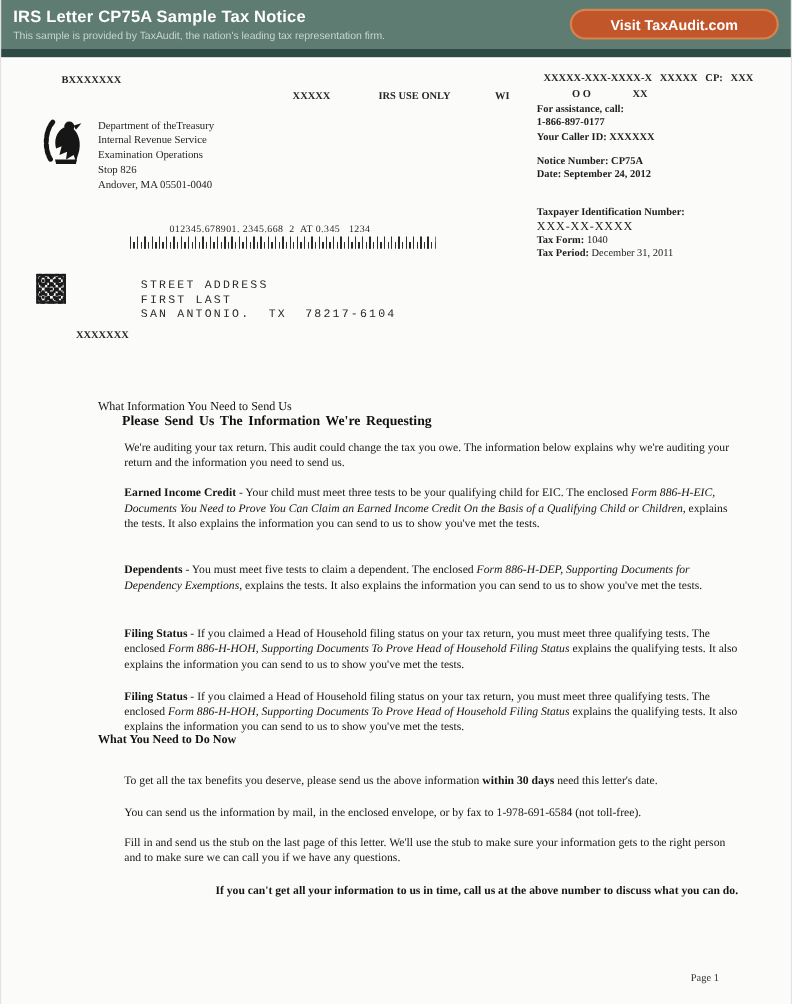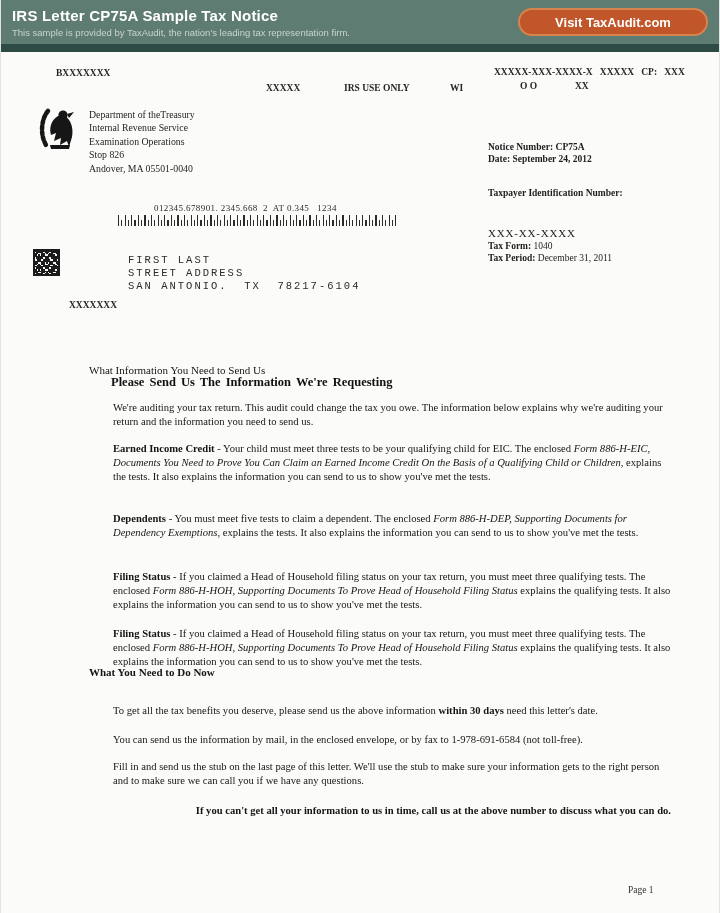--- a/index.html
+++ b/index.html
@@ -16,21 +16,21 @@
   .banner-sub{position:absolute;left:11px;top:27px;font-size:9.5px;color:#c9d4cd;}
   .banner-btn{position:absolute;left:517px;top:8px;width:190px;height:28px;box-sizing:border-box;
           background:#c2562b;border:2px solid #d7834e;border-radius:15px;color:#ffffff;
           font-weight:bold;font-size:13px;display:flex;align-items:center;justify-content:center;
           cursor:pointer;font-family:Liberation Sans, sans-serif;}
 
   
   .code{font-size:9.5px;font-weight:bold;color:#262626;white-space:pre;}
   .agency{font-size:9.8px;line-height:13.4px;color:#1f1f1f;}
   .rblock{font-size:9.5px;line-height:12.4px;font-weight:bold;color:#1d1d1d;}
-  .tin-val{font-size:11px;font-weight:normal;letter-spacing:.8px;margin-top:27px;}
+  .tin-val{font-size:11px;font-weight:normal;letter-spacing:.8px;}
   .plain{font-weight:normal;}
   .scanline{font-size:9px;letter-spacing:.4px;white-space:pre;color:#2a2a2a;padding-left:36px;}
 
   .postnet{position:absolute;left:117px;top:215px;width:278px;height:11px;}
   .postnet::before{content:"";position:absolute;left:0;right:0;top:0;bottom:0;
       background:repeating-linear-gradient(90deg,#2b2b2b 0 1.2px,transparent 1.2px 6.6px);}
   .postnet::after{content:"";position:absolute;left:0;right:0;bottom:0;height:6px;
       background:repeating-linear-gradient(90deg,#2b2b2b 0 1.2px,transparent 1.2px 3.3px);}
 
   .qr{position:absolute;left:32px;top:249px;width:27px;height:27px;
@@ -82,40 +82,45 @@
   </svg>
 
   <div class="abs agency" style="left:88px;top:108px;">
     <div>Department of theTreasury</div>
     <div>Internal Revenue Service</div>
     <div>Examination Operations</div>
     <div>Stop 826</div>
     <div>Andover, MA 05501-0040</div>
   </div>
 
+  <div class="abs rblock" style="left:487px;top:94px;">
+    <div>For assistance, call:</div>
+    <div>1-866-897-0177</div>
+    <div>Your Caller ID: XXXXXX</div>
+  </div>
 
   <div class="abs rblock" style="left:487px;top:141px;">
     <div><span>Notice Number:</span> <span>CP75A</span></div>
     <div><span>Date:</span> <span>September 24, 2012</span></div>
   </div>
 
   <div class="abs rblock" style="left:487px;top:187px;line-height:12.8px;">
     <div>Taxpayer Identification Number:</div>
     <div class="tin-val">XXX-XX-XXXX</div>
     <div><span>Tax Form:</span><span class="plain"> <span>1040</span></span></div>
     <div><span>Tax Period:</span><span class="plain"> <span>December 31, 2011</span></span></div>
   </div>
 
   <div class="abs scanline" style="left:117px;top:203px;">012345.678901. 2345.668  2  AT 0.345   1234</div>
   <div class="postnet"></div>
 
   <div class="qr"></div>
   <div class="recip">
+    <div>STREET ADDRESS</div>
     <div>FIRST LAST</div>
-    <div>STREET ADDRESS</div>
     <div>SAN ANTONIO.  TX  78217-6104</div>
   </div>
   <div class="abs code" style="left:28px;top:300px;margin-left:40px;">XXXXXXX</div>
 
   <div class="doc-title">Please Send Us The Information We're Requesting</div>
 
   <div class="h-section" style="top:364px;">What Information You Need to Send Us</div>
 
   <p class="para" style="top:390px;">We're auditing your tax return.  This audit could change the tax you owe. The information below explains why we're auditing your return and the information you need to send us.</p>
 

